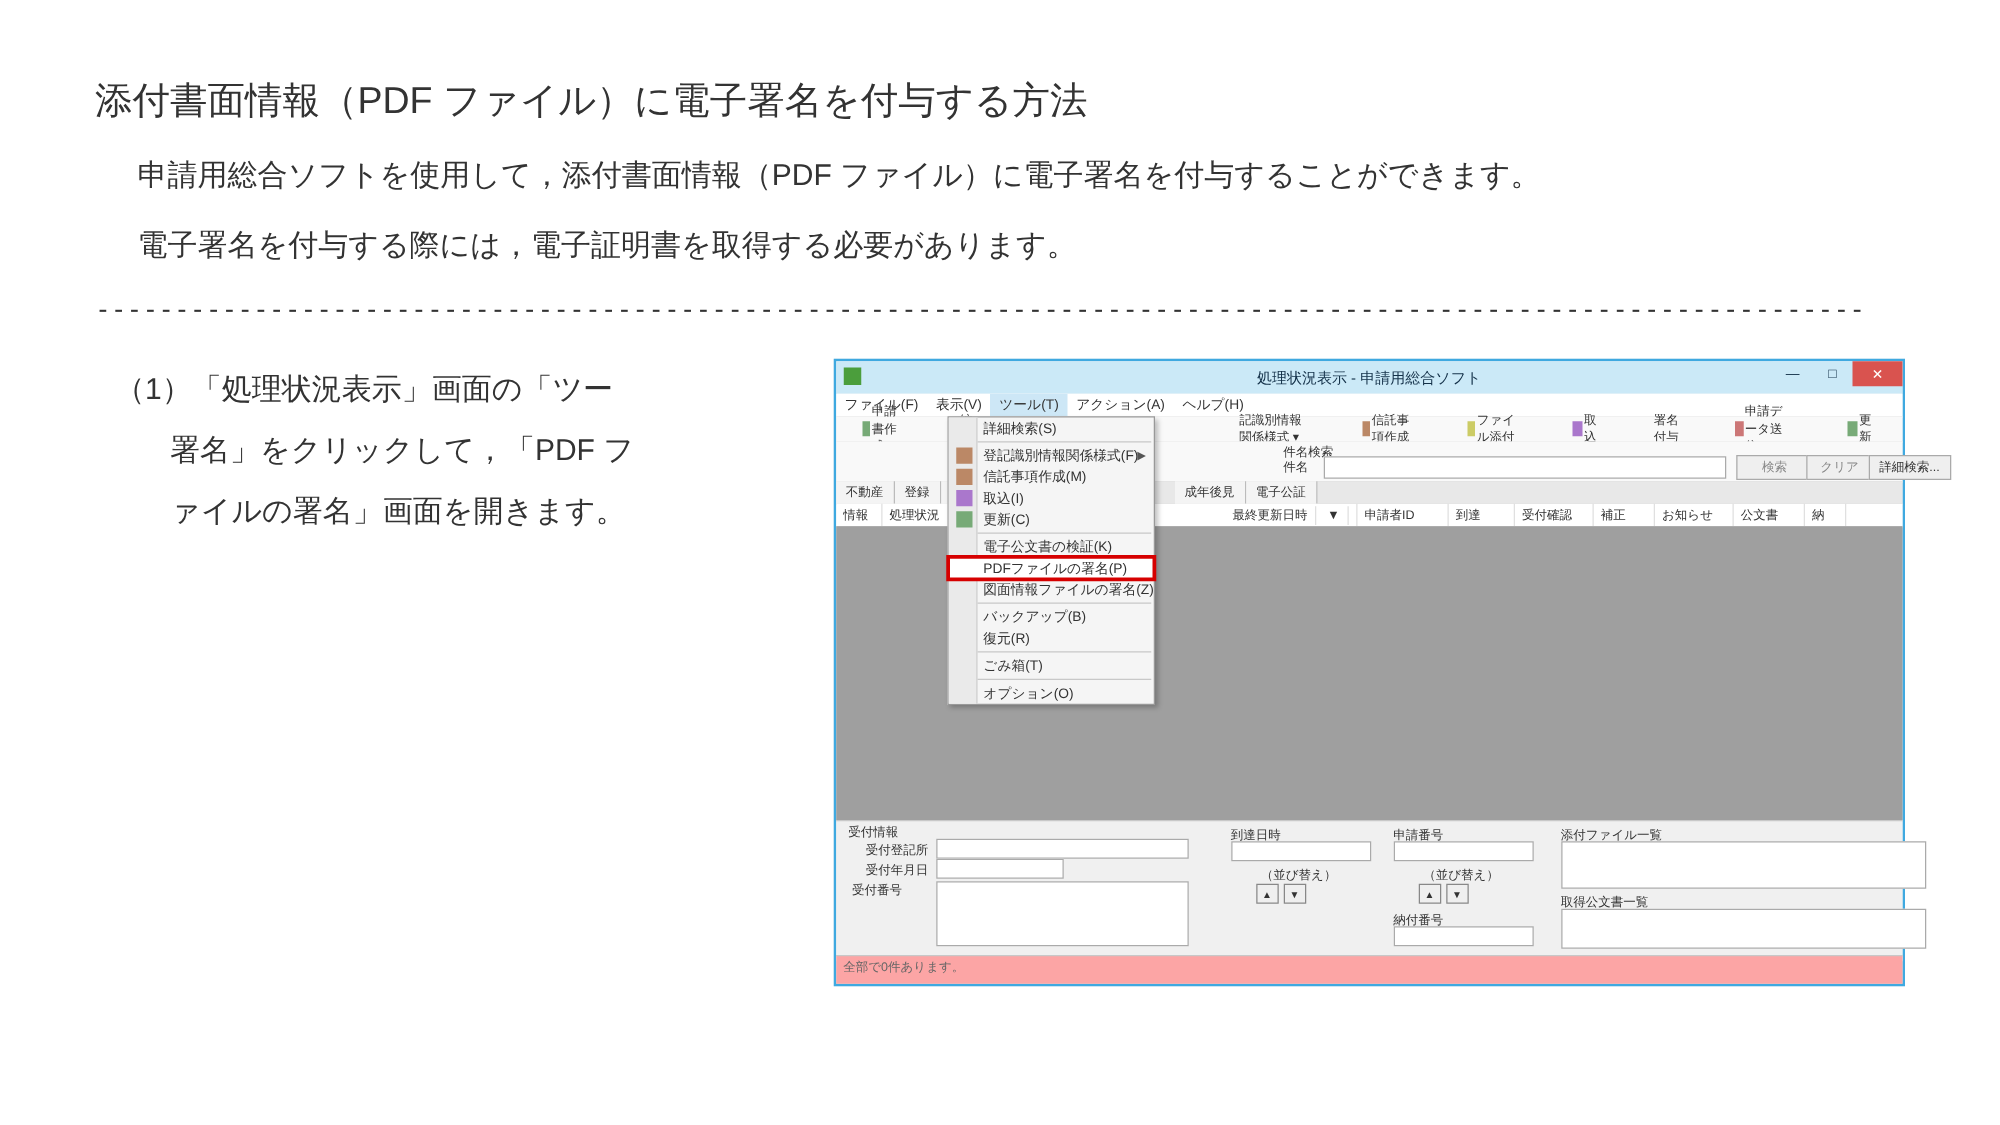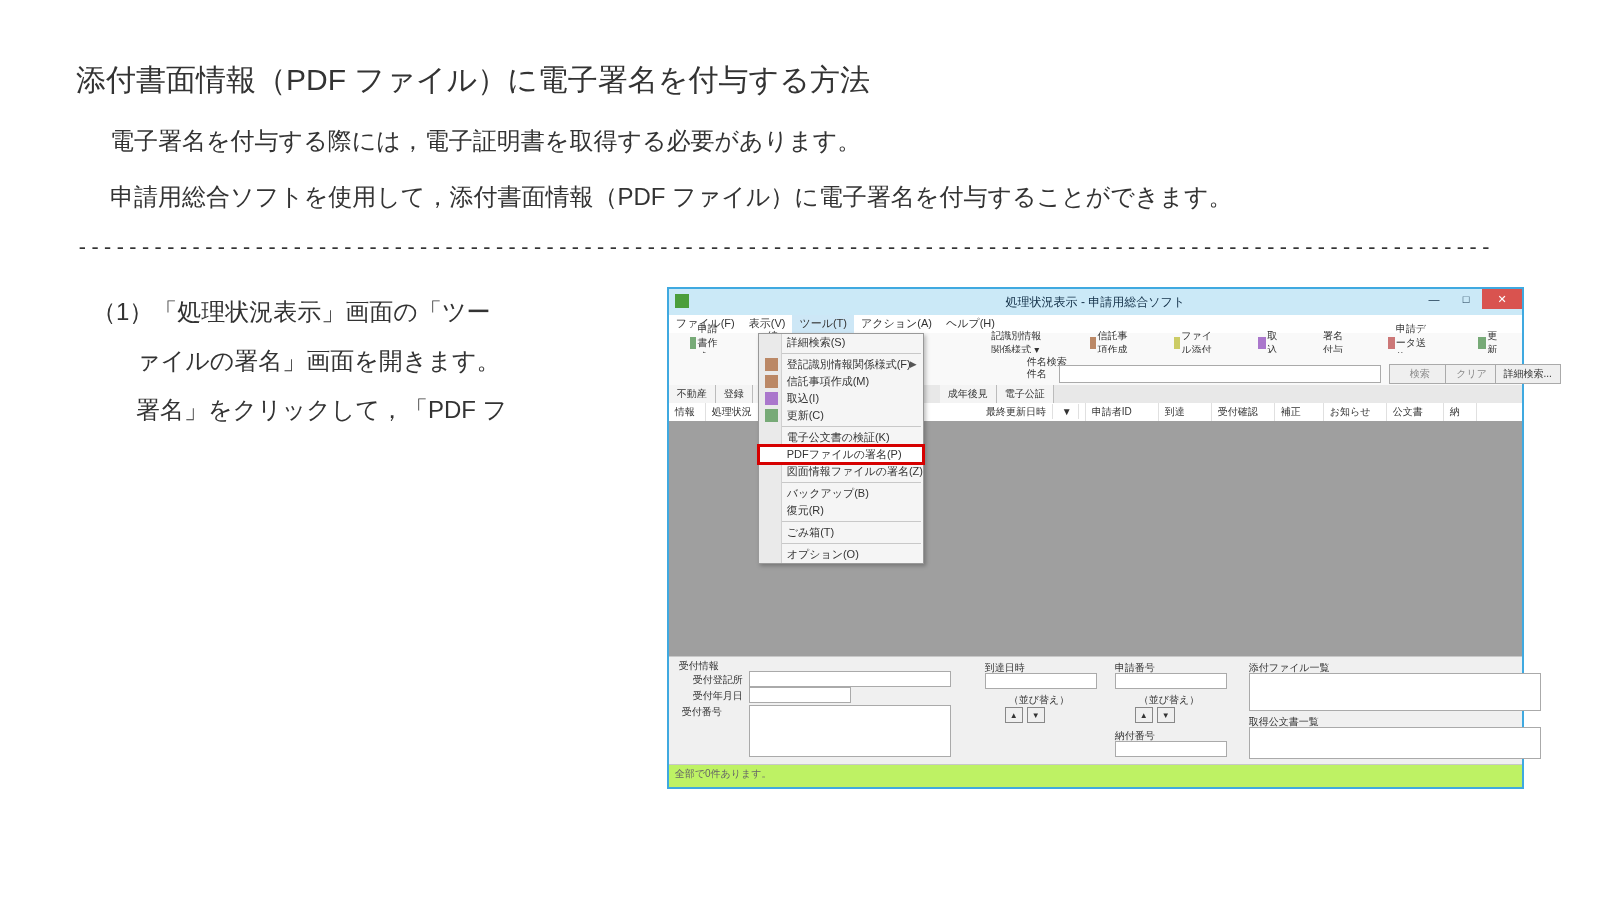--- a/index.html
+++ b/index.html
@@ -32,21 +32,21 @@
   .ico.b{background:#b86;} .ico.g{background:#7a7;} .ico.y{background:#cc6;} .ico.p{background:#a7c;} .ico.r{background:#c77;}
 
   .searchrow{position:absolute;left:0;right:0;top:64px;height:32px;background:#f9f9f9;border-bottom:1px solid #d0d0d0;}
   .tabs{position:absolute;left:0;right:0;top:96px;height:18px;background:#e8e8e8;border-bottom:1px solid #bbb;display:flex;font-size:10px;}
   .tabs span{padding:2px 8px;border-right:1px solid #bbb;background:#f4f4f4;}
   .listhdr{position:absolute;left:0;right:0;top:114px;height:18px;background:#fff;border-bottom:1px solid #c8c8c8;display:flex;font-size:10px;align-items:center;}
   .listhdr span{padding:2px 6px;border-right:1px solid #e0e0e0;}
   .listarea{position:absolute;left:0;right:0;top:132px;bottom:130px;background:#9f9f9f;}
 
   .bottom{position:absolute;left:0;right:0;bottom:18px;height:112px;background:#f0f0f0;border-top:1px solid #c8c8c8;font-size:10px;}
-  .status{position:absolute;left:0;right:0;bottom:0;height:18px;background:#bef264;border-top:1px solid #c8c8c8;font-size:10px;padding:2px 6px;color:#666;}
+  .status{position:absolute;left:0;right:0;bottom:0;height:18px;background:#fca5a5;border-top:1px solid #c8c8c8;font-size:10px;padding:2px 6px;color:#666;}
 
   
   .dd{position:absolute;left:89px;top:44px;width:164px;background:#f5f5f5;border:1px solid #999;box-shadow:2px 2px 4px rgba(0,0,0,.25);font-size:11px;z-index:5;}
   .dd .mi{height:17px;padding:0 8px 0 28px;position:relative;display:flex;align-items:center;white-space:nowrap;}
   .dd .mi .mic{position:absolute;left:6px;top:2px;width:13px;height:13px;}
   .dd .sep{height:0;border-top:1px solid #c8c8c8;margin:2px 2px;}
   .dd .arrow{position:absolute;right:6px;top:3px;font-size:9px;color:#555;}
   .dd .hl{outline:3px solid #d60000;outline-offset:-1px;background:#fff;}
   .dd .iconstrip{position:absolute;left:0;top:0;bottom:0;width:22px;background:#eaeaea;border-right:1px solid #d0d0d0;}
 
@@ -56,29 +56,29 @@
 
   .fld{position:absolute;background:#fff;border:1px solid #aaa;}
   .lbl{position:absolute;font-size:10px;}
   .tri{position:absolute;width:16px;height:14px;background:#efefef;border:1px solid #888;font-size:8px;display:flex;align-items:center;justify-content:center;}
 </style>
 </head>
 <body>
 <div class="page">
 
   <div class="doc-title">添付書面情報（PDF ファイル）に電子署名を付与する方法</div>
+  <div class="doc-para">申請用総合ソフトを使用して，添付書面情報（PDF ファイル）に電子署名を付与することができます。</div>
   <div class="doc-para">電子署名を付与する際には，電子証明書を取得する必要があります。</div>
-  <div class="doc-para">申請用総合ソフトを使用して，添付書面情報（PDF ファイル）に電子署名を付与することができます。</div>
   <div class="hr">----------------------------------------------------------------------------------------------------------------</div>
 
   <div class="body-row">
     <div class="step-text">
       <span>（1）「処理状況表示」画面の「ツー</span><br>
+      <span class="step-indent">署名」をクリックして，「PDF フ</span>
       <span class="step-indent">ァイルの署名」画面を開きます。</span>
-      <span class="step-indent">署名」をクリックして，「PDF フ</span>
     </div>
 
     <div class="shot">
 
       <div class="tb">
         <div class="tb-icon"></div>
         <div class="tb-title">処理状況表示 - 申請用総合ソフト</div>
         <div class="tb-btns">
           <div class="tb-btn tb-min">—</div>
           <div class="tb-btn tb-max">□</div>

